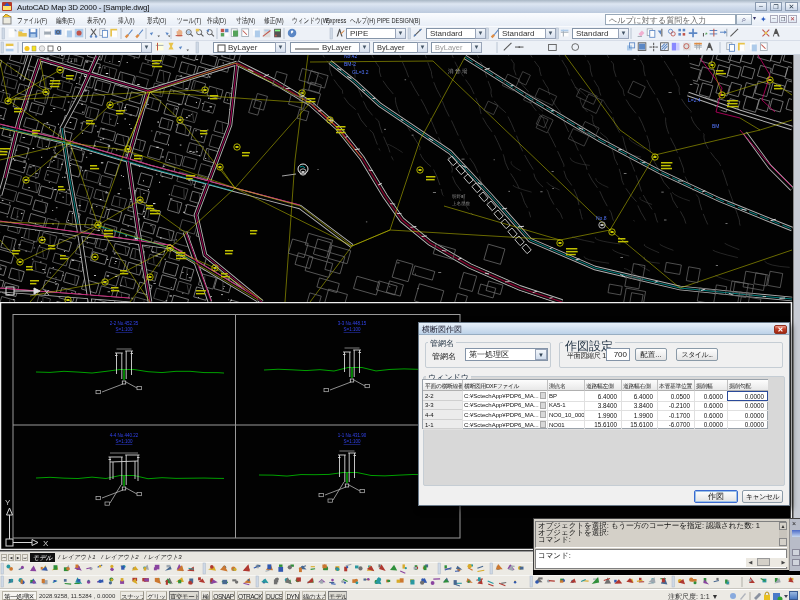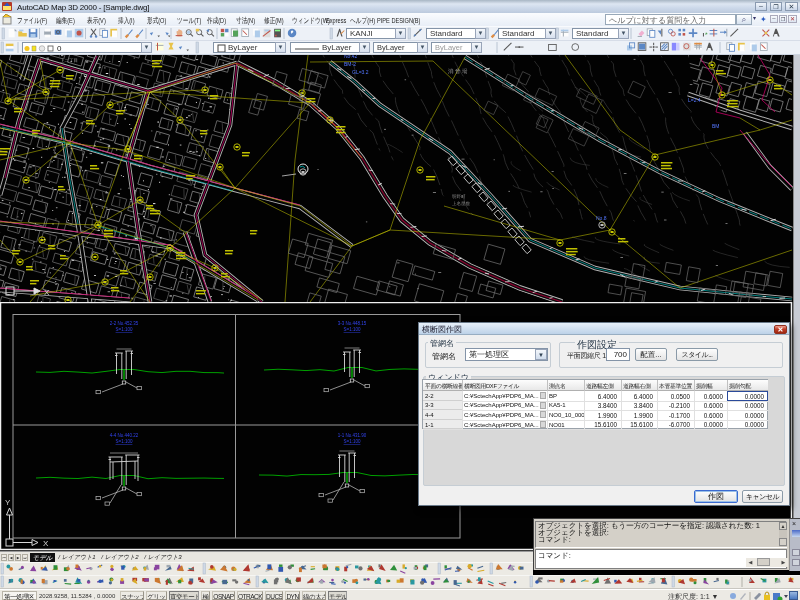--- a/index.html
+++ b/index.html
@@ -252,21 +252,21 @@
       <path d="M5 5 L1 1" stroke="#c0544a" stroke-width="1.2" fill="none"></path>
       <path d="M5 5 L9 1" stroke="#c0544a" stroke-width="1.2" fill="none"></path>
       <path d="M5 5 L1 9" stroke="#c0544a" stroke-width="1.2" fill="none"></path>
       <path d="M5 5 L9 9" stroke="#c0544a" stroke-width="1.2" fill="none"></path>
       <circle cx="5" cy="5" r="1.5" fill="#e8c34a"></circle>
     </g>
     <g transform="translate(772,2.8) scale(0.85)">
       <path d="M1 9 L4 0 L5.5 0 L9 9 L7 9 L6 6 L3 6 L2 9 Z" fill="#555"></path>
     </g>
   </svg>
-<span class="abs" style="left:346px;top:28px;width:60px;height:11px;background:#fff;border:1px solid #8494a8;font-size:8px;color:#333;padding-left:3px;white-space:nowrap;overflow:hidden;line-height:10px;">KANJI</span>
+<span class="abs" style="left:346px;top:28px;width:60px;height:11px;background:#fff;border:1px solid #8494a8;font-size:8px;color:#333;padding-left:3px;white-space:nowrap;overflow:hidden;line-height:10px;">PIPE</span>
 <span class="abs" style="left:395px;top:28px;width:11px;height:11px;background:linear-gradient(#f4f7fb,#d7e0ee);border:1px solid #98a4b8;color:#456;font-size:6px;text-align:center;line-height:9px;">▼</span>
 <span class="abs" style="left:426px;top:28px;width:60px;height:11px;background:#fff;border:1px solid #8494a8;font-size:8px;color:#333;padding-left:3px;white-space:nowrap;overflow:hidden;line-height:10px;">Standard</span>
 <span class="abs" style="left:475px;top:28px;width:11px;height:11px;background:linear-gradient(#f4f7fb,#d7e0ee);border:1px solid #98a4b8;color:#456;font-size:6px;text-align:center;line-height:9px;">▼</span>
 <span class="abs" style="left:498px;top:28px;width:58px;height:11px;background:#fff;border:1px solid #8494a8;font-size:8px;color:#333;padding-left:3px;white-space:nowrap;overflow:hidden;line-height:10px;">Standard</span>
 <span class="abs" style="left:545px;top:28px;width:11px;height:11px;background:linear-gradient(#f4f7fb,#d7e0ee);border:1px solid #98a4b8;color:#456;font-size:6px;text-align:center;line-height:9px;">▼</span>
 <span class="abs" style="left:572px;top:28px;width:57px;height:11px;background:#fff;border:1px solid #8494a8;font-size:8px;color:#333;padding-left:3px;white-space:nowrap;overflow:hidden;line-height:10px;">Standard</span>
 <span class="abs" style="left:618px;top:28px;width:11px;height:11px;background:linear-gradient(#f4f7fb,#d7e0ee);border:1px solid #98a4b8;color:#456;font-size:6px;text-align:center;line-height:9px;">▼</span>
 <svg class="abs" style="left:0;top:41px" width="800" height="14" viewBox="0 0 800 14">
     <rect width="800" height="14" fill="#edf1f7"></rect>
     <rect width="800" height="1" y="13" fill="#cdd5e2"></rect>
@@ -1976,21 +1976,21 @@
     <div class="abs" style="left:0;top:0;width:370px;height:12px;background:linear-gradient(#e8f1fa,#bdd2e8);border-bottom:1px solid #98aec2;">
       <span class="abs" style="left:3px;top:1px;font-size:8px;color:#223;">横断図作図</span>
       <span class="abs" style="left:355px;top:1.5px;width:13px;height:9px;background:linear-gradient(#f0a090,#c03d28 45%,#a02810);border:1px solid #903020;border-radius:2px;color:#ffffff;font-weight:bold;font-size:7px;line-height:8px;text-align:center;">✕</span>
     </div>
     <div class="abs" style="left:6px;top:19px;width:126px;height:26px;border:1px solid #c5cdd4;border-radius:2px;"></div>
     <span class="abs" style="left:9px;top:15px;background:#f0f0f0;font-size:8px;color:#234;padding:0 2px;">管網名</span>
     <span class="abs" style="left:13px;top:28px;font-size:8px;color:#222;">管網名</span>
     <span class="abs" style="left:46px;top:25px;width:83px;height:13px;background:#fff;border:1px solid #8494a8;font-size:8px;color:#222;line-height:12px;padding-left:3px;">第一処理区</span>
     <span class="abs" style="left:116px;top:26px;width:12px;height:11px;background:linear-gradient(#f4f7fb,#d0dcec);border:1px solid #98a4b8;color:#345;font-size:6px;text-align:center;line-height:10px;">▼</span>
     <div class="abs" style="left:140px;top:19px;width:224px;height:26px;border:1px solid #c5cdd4;border-radius:2px;"></div>
-    <span class="abs" style="left:144px;top:15px;background:#f0f0f0;font-size:10px;color:#234;padding:0 2px;margin-left:12px;">作図設定</span>
+    <span class="abs" style="left:144px;top:15px;background:#f0f0f0;font-size:12px;color:#234;padding:0 2px;">作図設定</span>
     <span class="abs" style="left:148px;top:28px;font-size:7px;letter-spacing:-0.3px;color:#222;">平面図縮尺 1:</span>
     <span class="abs" style="left:187px;top:25px;width:24px;height:13px;background:#fff;border:1px solid #8494a8;font-size:8px;color:#222;line-height:12px;text-align:right;padding-right:2px;">700</span>
     <span class="abs" style="left:216px;top:25px;width:32px;height:13px;background:linear-gradient(#fdfdfd,#e4e4e4);border:1px solid #8a9aa8;border-radius:2px;font-size:7.5px;color:#222;line-height:12px;text-align:center;">配置...</span>
     <span class="abs" style="left:257px;top:25px;width:42px;height:13px;background:linear-gradient(#fdfdfd,#e4e4e4);border:1px solid #8a9aa8;border-radius:2px;font-size:7px;color:#222;line-height:12px;text-align:center;letter-spacing:-0.5px;white-space:nowrap;">スタイル...</span>
     <div class="abs" style="left:4px;top:53px;width:362px;height:110px;border:1px solid #c5cdd4;border-radius:2px;background:#d8d8d8;"></div>
     <span class="abs" style="left:7px;top:49px;background:#f0f0f0;font-size:8px;color:#234;padding:0 2px;">ウィンドウ</span>
   </div>
 <div class="abs" style="left:422px;top:379px;width:346px;height:50px;background:#fff;border:1px solid #9aa2aa;font-size:6.5px;color:#111;">
     <div class="abs" style="left:0;top:0;width:345px;height:11px;background:linear-gradient(#fdfdfd,#e8e8e8);border-bottom:1px solid #b0b0b0;"></div>
     <span class="abs" style="left:2px;top:2px;width:37px;font-size:5.8px;letter-spacing:-0.3px;color:#222;white-space:nowrap;overflow:hidden;">平面の横断線番号</span>

